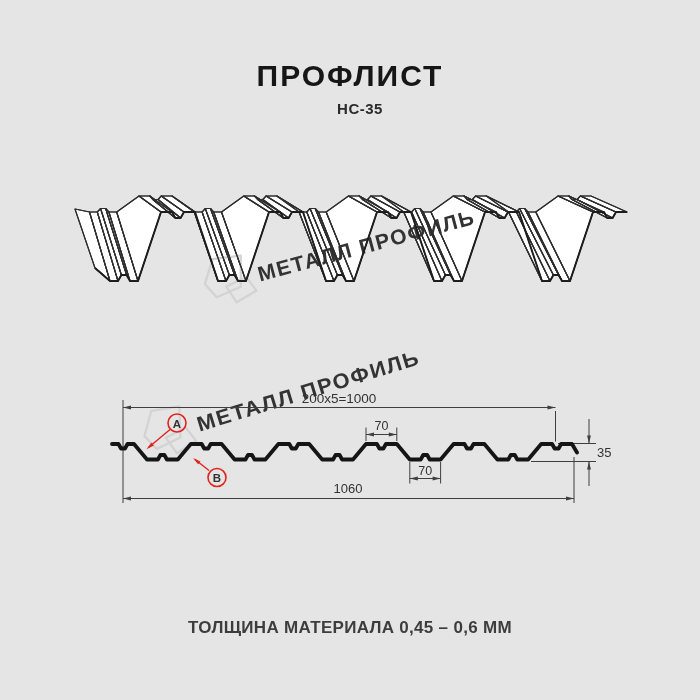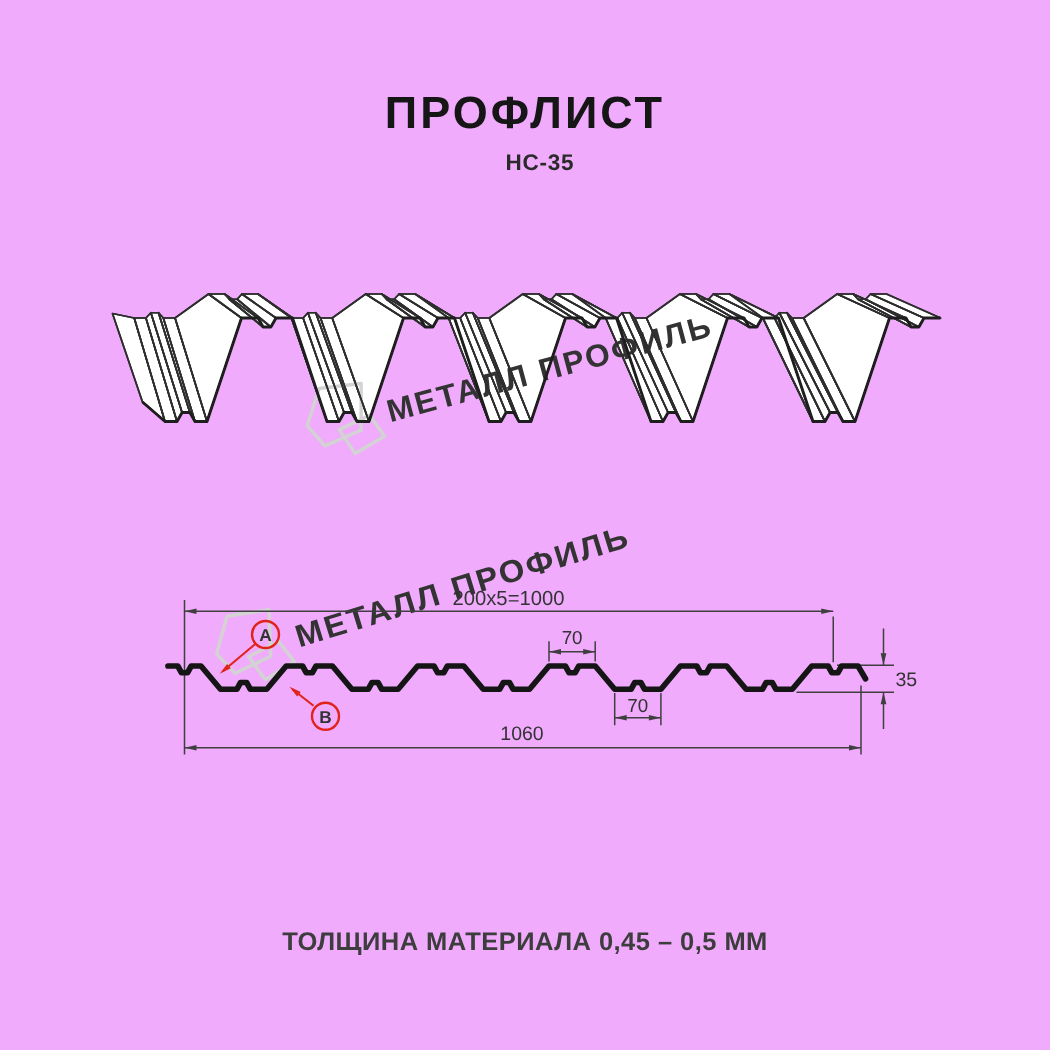--- a/index.html
+++ b/index.html
@@ -1,17 +1,17 @@
 <!DOCTYPE html>
 <html><head>
 <meta charset="utf-8">
 <style>
   html,body{margin:0;padding:0;background:#ffffff;}
   .page{
-    position:relative;width:700px;height:700px;background:#f0abfc;overflow:hidden;
+    position:relative;width:700px;height:700px;background:#e5e5e5;overflow:hidden;
     font-family:"Liberation Sans",sans-serif;
   }
   .title{
     position:absolute;left:0;right:0;top:59px;text-align:center;
     font-size:30px;font-weight:800;letter-spacing:2px;color:#161616;
   }
   .subtitle{
     position:absolute;left:0;right:0;top:100px;text-align:center;
     font-size:15px;font-weight:700;letter-spacing:.5px;color:#2a2a2a;padding-left:20px;
   }
@@ -207,14 +207,14 @@
           <text x="177" y="427.5" font-size="11.5" font-weight="bold" text-anchor="middle" fill="#e0241c" stroke="none">А</text>
         </g>
         <g stroke="#e0241c" fill="none">
           <circle cx="217" cy="477.5" r="9" stroke-width="1.6"></circle>
           <line x1="209" y1="470.5" x2="195" y2="459.5" stroke-width="1.4"></line>
           <polygon points="193,457.9 200.5,461.4 198.1,464.3" fill="#e0241c" stroke="none"></polygon>
           <text x="217" y="482" font-size="11.5" font-weight="bold" text-anchor="middle" fill="#e0241c" stroke="none">В</text>
         </g>
       </g>
     </svg>
-  <div class="footer">ТОЛЩИНА МАТЕРИАЛА 0,45 – 0,5 ММ</div>
+  <div class="footer">ТОЛЩИНА МАТЕРИАЛА 0,45 – 0,6 ММ</div>
 </div>
 
 </body></html>

